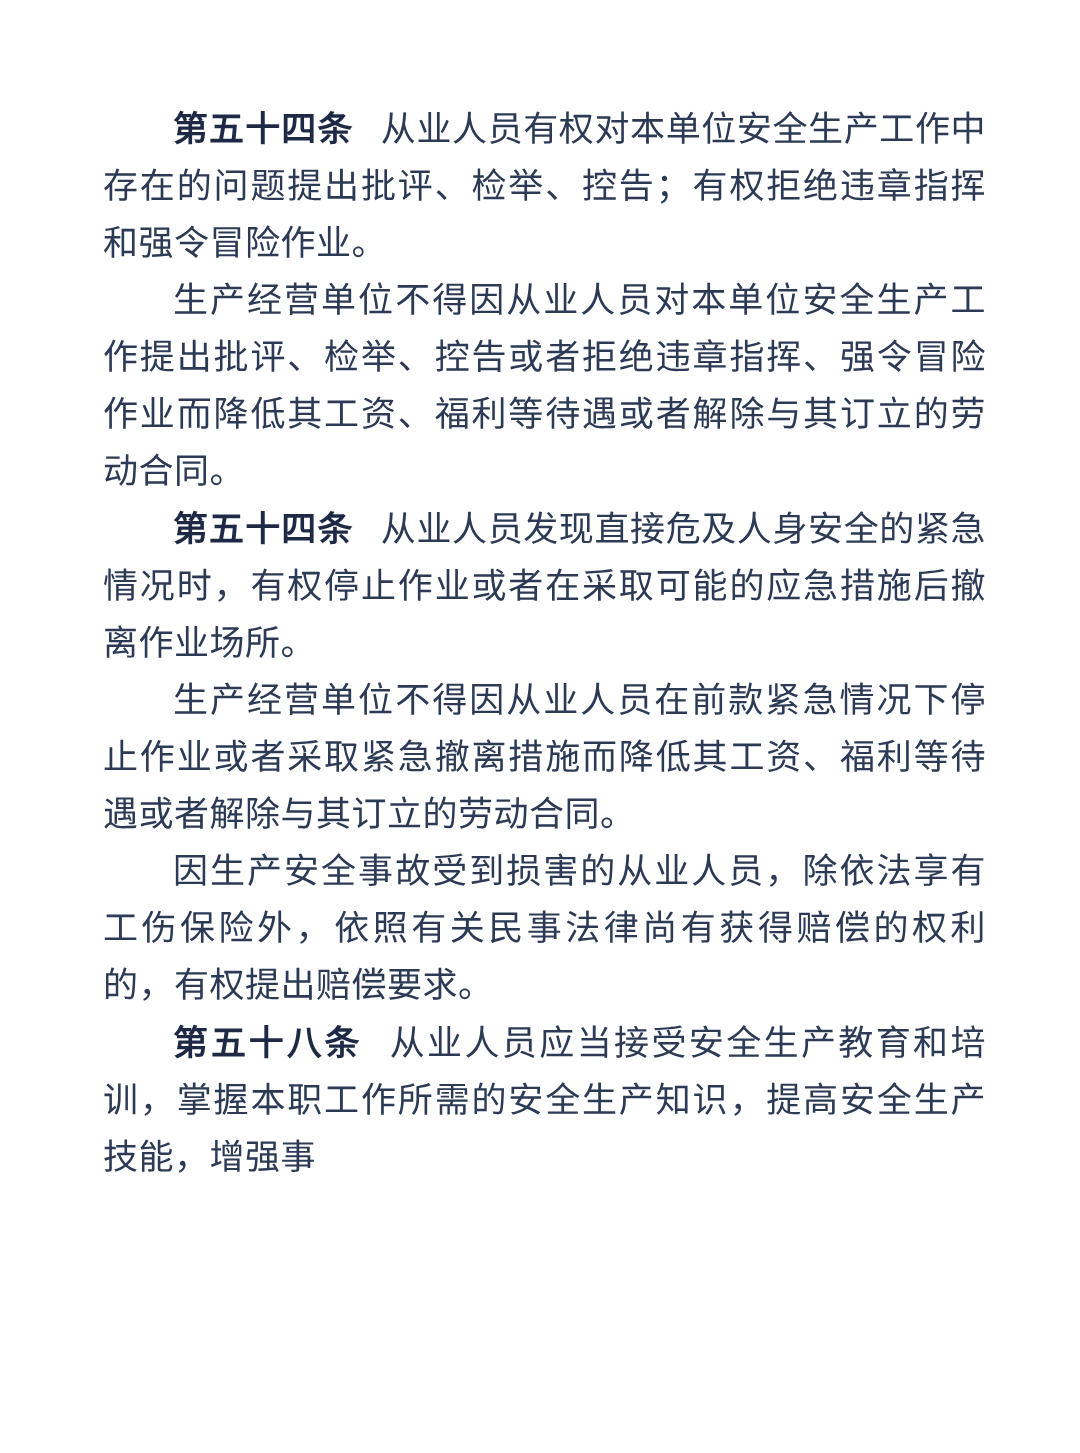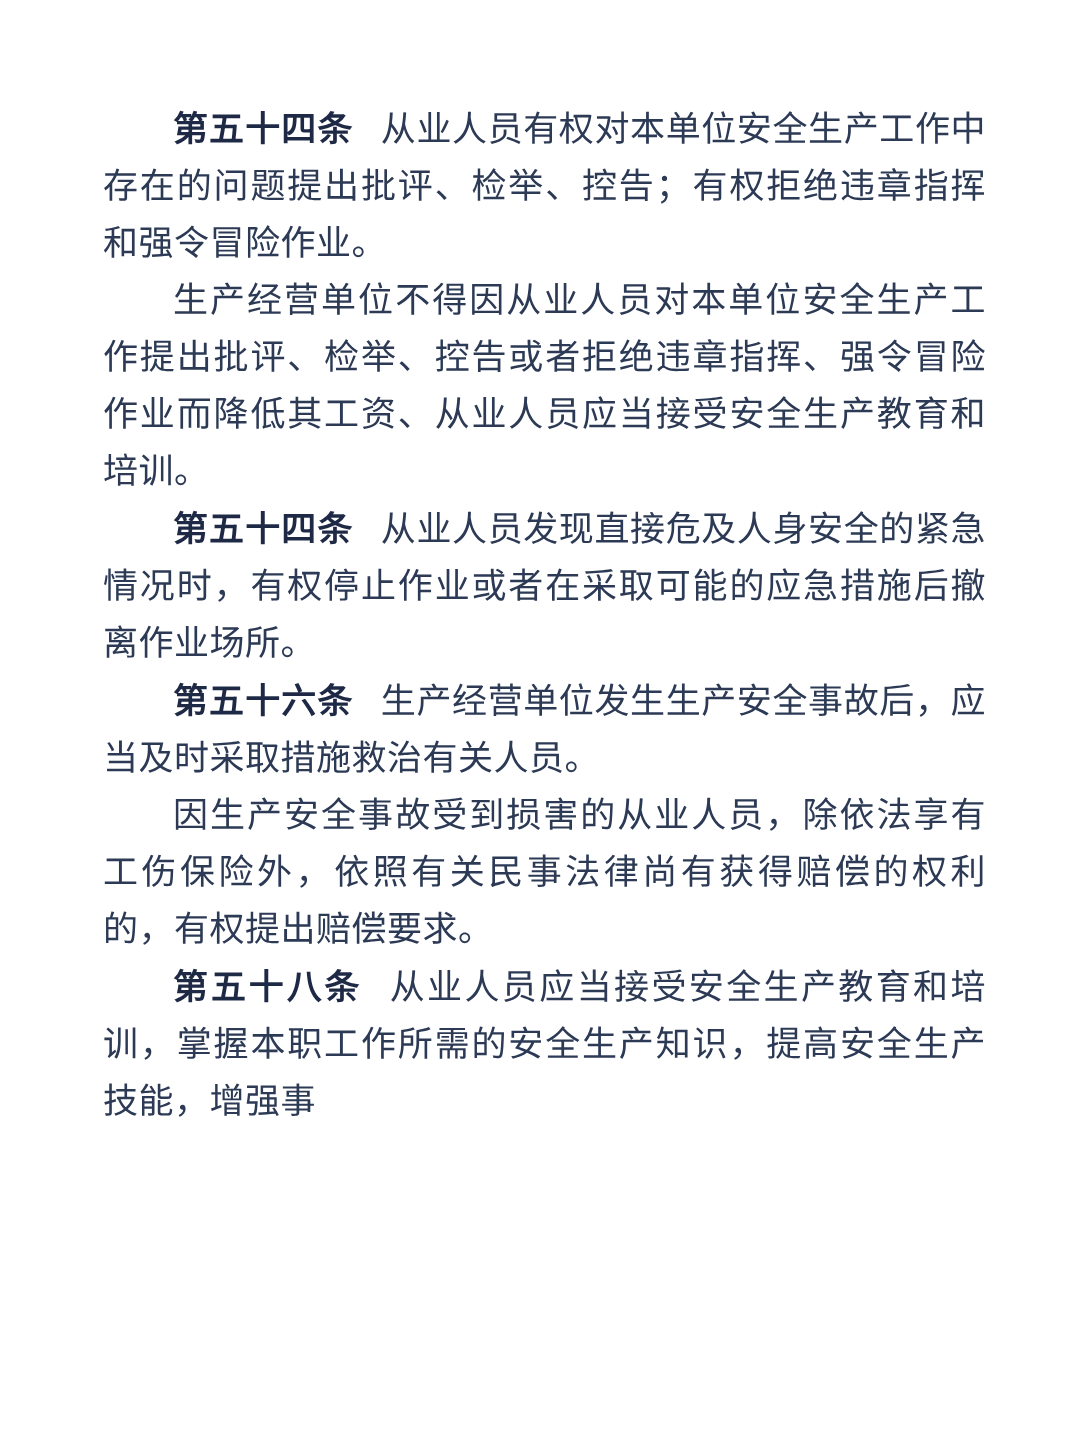--- a/index.html
+++ b/index.html
@@ -42,29 +42,29 @@
   }
 </style>
 </head>
 <body>
 
 <div class="page">
   <div class="doc">
 
     <article>
       <p><b class="art-num">第五十四条</b><span>从业人员有权对本单位安全生产工作中存在的问题提出批评、检举、控告；有权拒绝违章指挥和强令冒险作业。</span></p>
-      <p>生产经营单位不得因从业人员对本单位安全生产工作提出批评、检举、控告或者拒绝违章指挥、强令冒险作业而降低其工资、从业人员应当接受安全生产教育和培训。</p>
+      <p>生产经营单位不得因从业人员对本单位安全生产工作提出批评、检举、控告或者拒绝违章指挥、强令冒险作业而降低其工资、福利等待遇或者解除与其订立的劳动合同。</p>
     </article>
 
     <article>
       <p><b class="art-num">第五十四条</b><span>从业人员发现直接危及人身安全的紧急情况时，有权停止作业或者在采取可能的应急措施后撤离作业场所。</span></p>
+      <p>生产经营单位不得因从业人员在前款紧急情况下停止作业或者采取紧急撤离措施而降低其工资、福利等待遇或者解除与其订立的劳动合同。</p>
     </article>
 
     <article>
-      <p><b class="art-num">第五十六条</b><span>生产经营单位发生生产安全事故后，应当及时采取措施救治有关人员。</span></p>
       <p>因生产安全事故受到损害的从业人员，除依法享有工伤保险外，依照有关民事法律尚有获得赔偿的权利的，有权提出赔偿要求。</p>
     </article>
 
 
     <article>
       <p><b class="art-num">第五十八条</b><span>从业人员应当接受安全生产教育和培训，掌握本职工作所需的安全生产知识，提高安全生产技能，增强事</span></p>
     </article>
 
   </div>
 </div>

